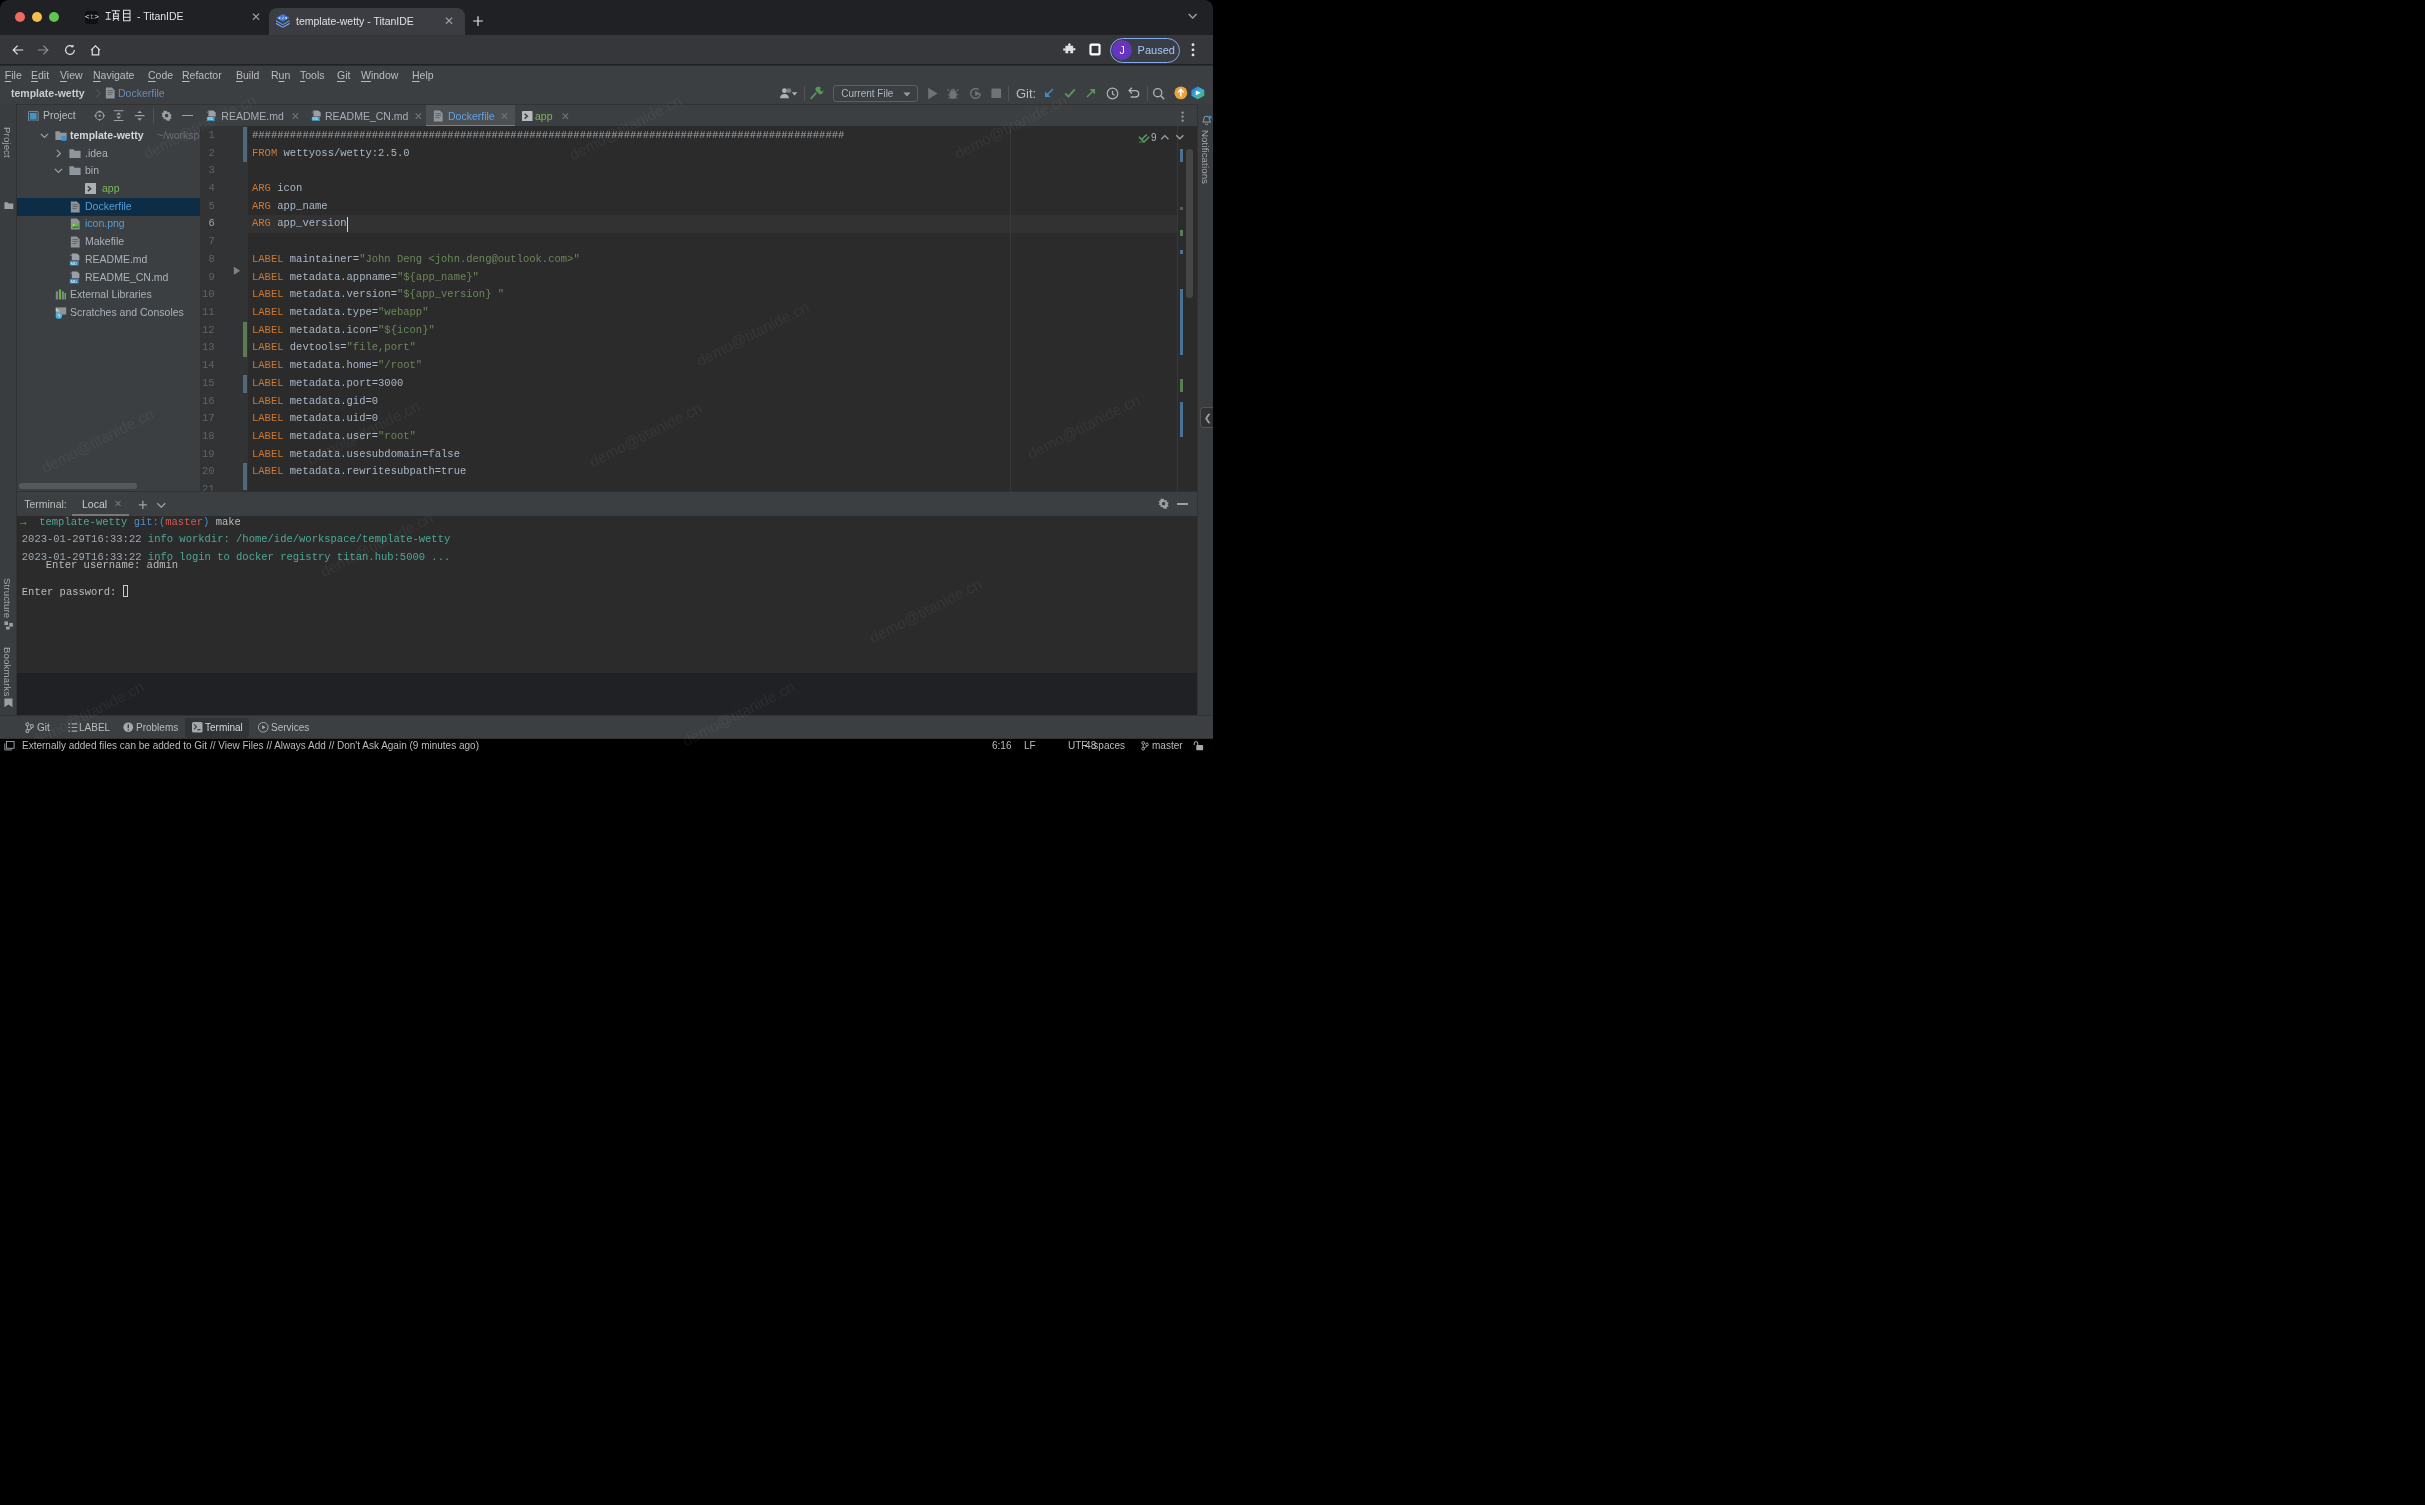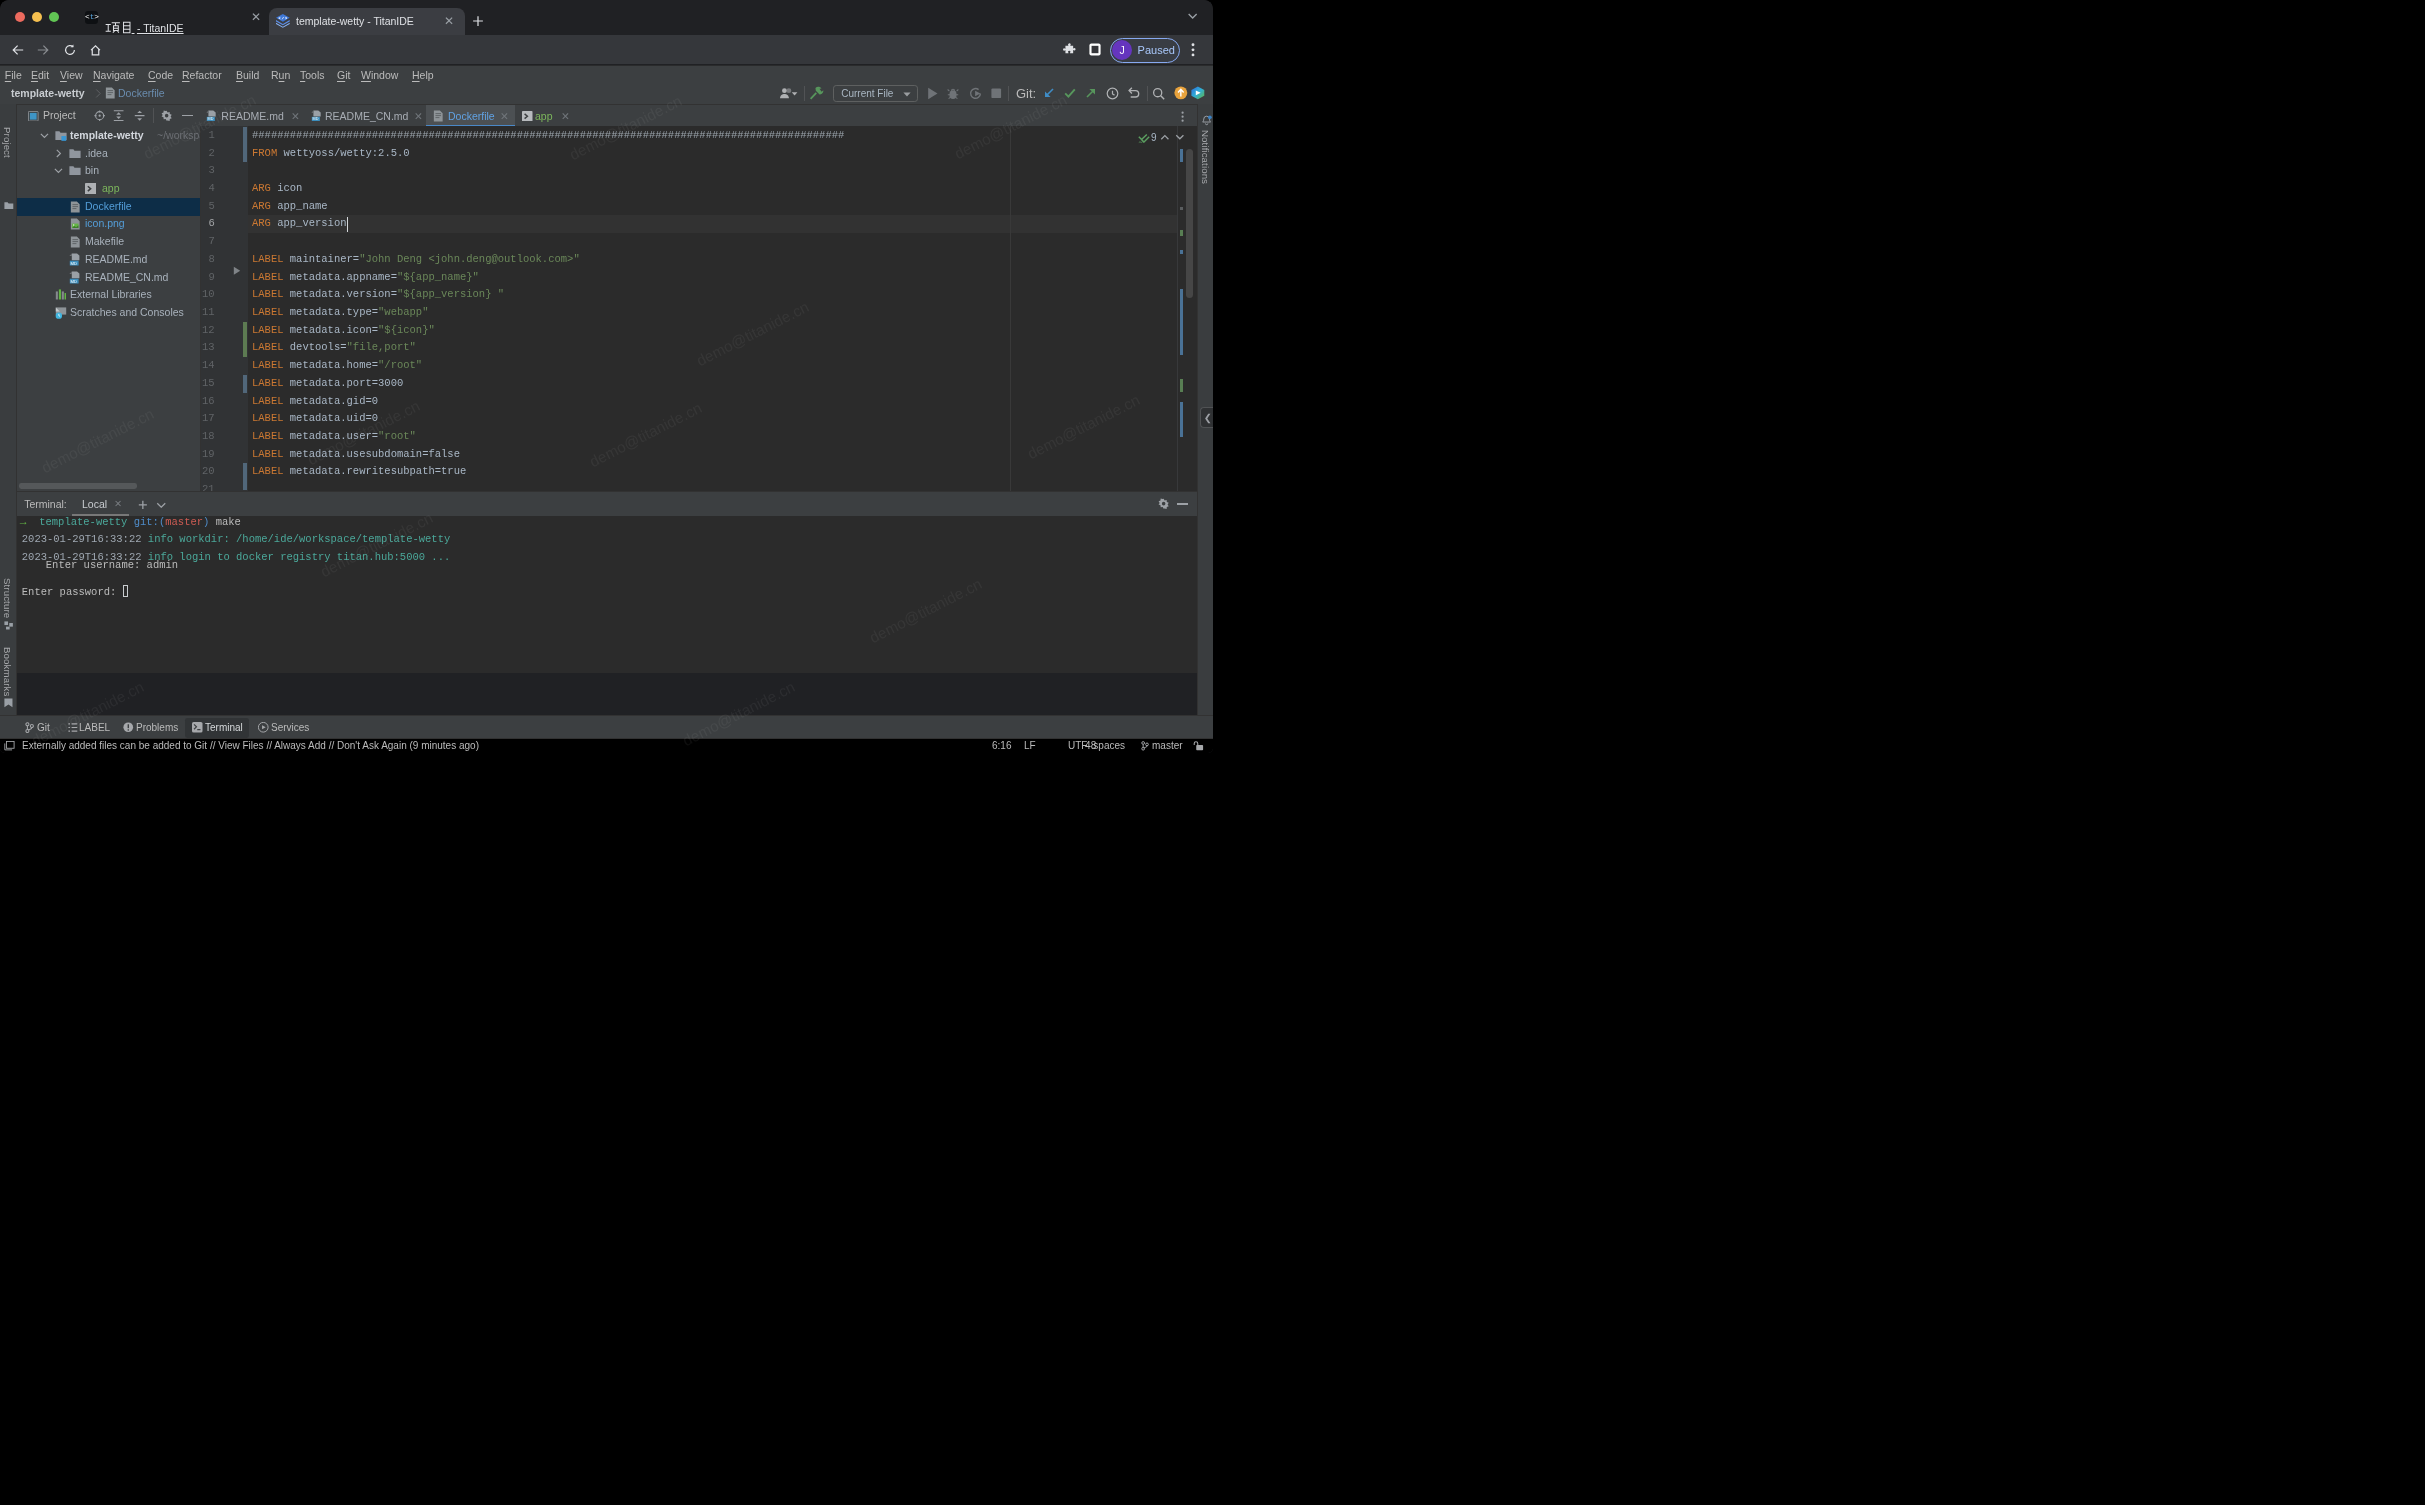--- a/index.html
+++ b/index.html
@@ -49,21 +49,21 @@
 </style>
 </head>
 <body>
 <div id="win">
 
 <div class="ab" id="tabstrip">
   <div class="ab tl" style="left:15.3px;background:#ec6a5e;"></div>
   <div class="ab tl" style="left:32px;background:#f5bf4f;"></div>
   <div class="ab tl" style="left:49px;background:#61c554;"></div>
   <div class="ab" id="tab1fav">&lt;<span style="color:#58a6e0;">t</span>&gt;</div>
-  <div class="ab tabtitle" style="left:105px;top:15px;text-decoration:underline;">
+  <div class="ab tabtitle" style="left:105px;top:3px;">
     <svg width="26.6" height="13" viewBox="0 0 33 16" style="vertical-align:-2px;">
       <g stroke="#dfe1e5" stroke-width="1.25" fill="none">
         <path d="M0.8 4.2 h6.4 M4 4.2 v8.6 M0.8 12.8 h6.4"></path>
         <path d="M8.3 2.2 h10.2 M13 2.2 v3 M10.5 5.8 h6 v6 h-6 z M10.5 8.8 h6 M12 11.8 l-2.2 2.7 M15.2 11.8 l2 2.7"></path>
         <path d="M23 1.5 h8 v13 h-8 z M23 5.8 h8 M23 10.1 h8"></path>
       </g>
     </svg>
     <span style="margin-left:2.4px;">- TitanIDE</span></div>
   <div class="ab tabx" style="left:251px;top:0;line-height:35px;">✕</div>
   <div class="ab" id="activetab">

